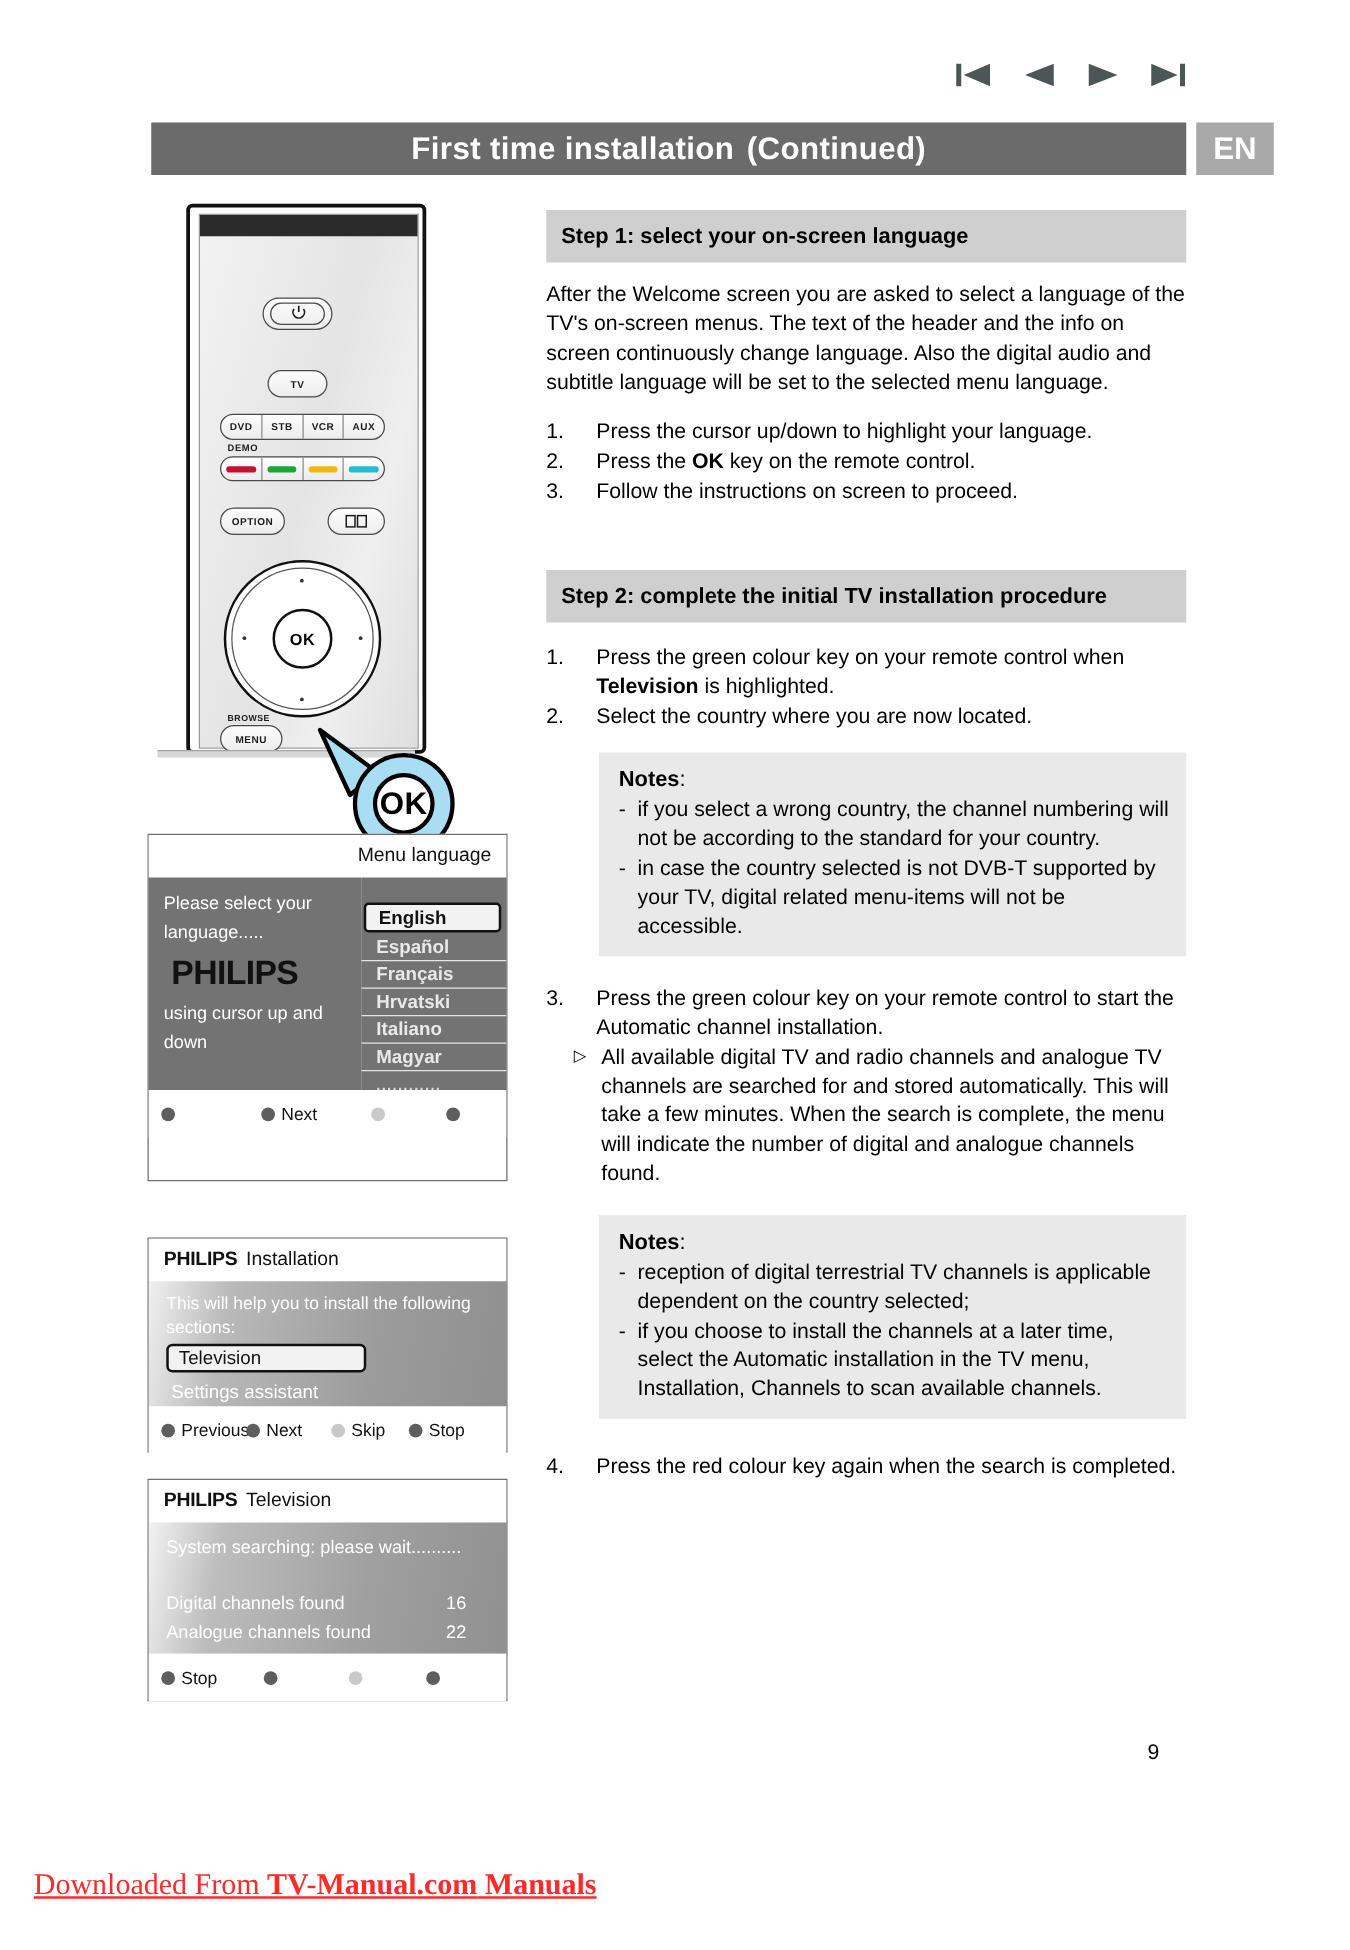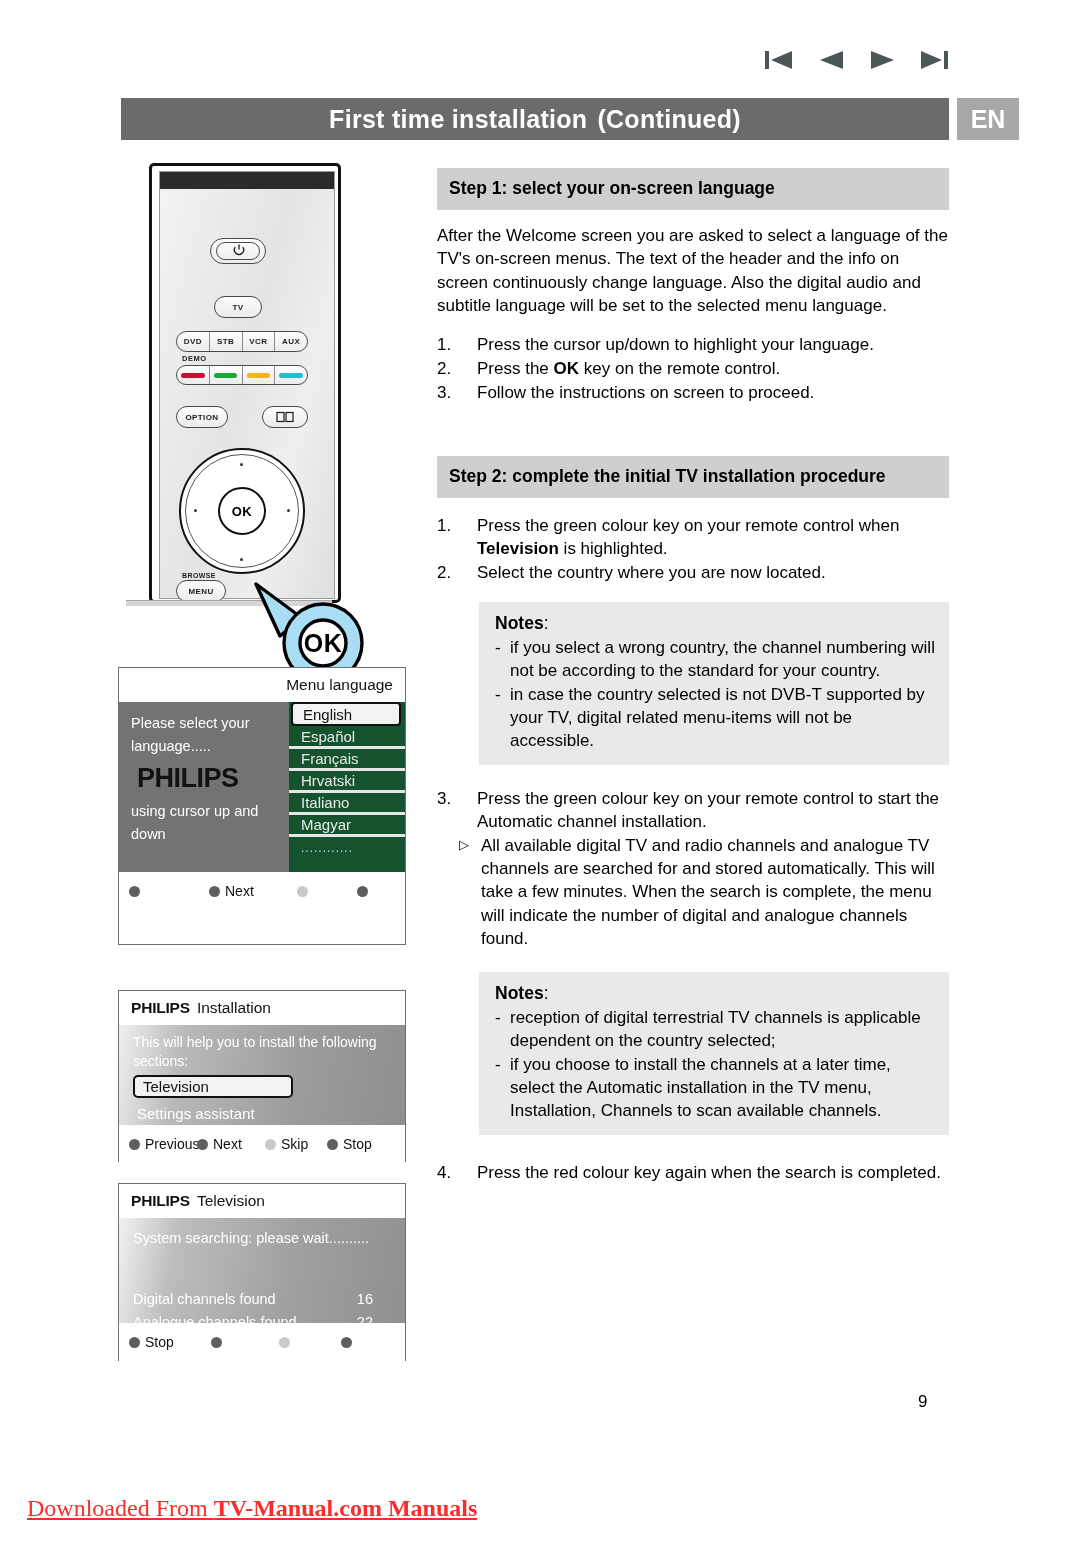--- a/index.html
+++ b/index.html
@@ -89,37 +89,37 @@
   .sc-bottom{height:38px;display:flex;align-items:center;background:#fff;box-sizing:border-box;padding:0 10px;font-size:14px;color:#111;}
   .bdot{width:11px;height:11px;border-radius:50%;margin-right:5px;flex:0 0 11px;}
   .bcell{display:flex;align-items:center;text-align:center;}
 
   
   #screen-language{top:667px;width:288px;height:278px;}
   .lang-body{display:flex;height:170px;}
   .lang-left{width:170px;background:#737373;position:relative;padding:10px 0 0 12px;box-sizing:border-box;}
   .lang-left .l1{color:#fff;font-size:14.5px;line-height:1.62;}
   .philips-logo{font-size:27px;font-weight:bold;letter-spacing:-.5px;color:#111;margin:4px 0 6px 6px;}
-  .lang-right{flex:1;background:#14532d;padding-top:0;box-sizing:border-box;}
+  .lang-right{flex:1;background:#737373;padding-top:20px;box-sizing:border-box;font-weight:bold;}
   .lrow{height:22px;display:flex;align-items:center;padding-left:12px;color:#e9e9e9;font-size:15px;
-        border-bottom:3px solid #e5e5e5;box-sizing:border-box;}
+        border-bottom:1px solid #e5e5e5;box-sizing:border-box;}
   .lrow.sel{background:#f2f2f2;color:#111;border:2px solid #111;border-radius:4px;margin:0 4px 1px 2px;height:24px;padding-left:10px;}
   .lrow.dots{color:#d8d8d8;letter-spacing:1px;font-size:12px;border-bottom:none;}
 
   
   #screen-installation{top:990px;width:288px;height:172px;}
   .inst-body{height:100px;background:linear-gradient(100deg,#f0f0f0 0%,#b9b9b9 22%,#9c9c9c 62%,#8f8f8f 100%);padding:8px 12px 0 14px;box-sizing:border-box;position:relative;}
   .inst-lead{color:#fff;font-size:14px;line-height:1.35;}
   .inst-item{color:#fff;font-size:15px;height:23px;display:flex;align-items:center;padding-left:4px;margin-top:4px;}
   .inst-item.sel{background:#f2f2f2;color:#111;border:2px solid #111;border-radius:5px;width:160px;padding-left:8px;box-sizing:border-box;}
 
   
   #screen-television{top:1183px;width:288px;height:178px;}
   .tv-body{height:105px;background:linear-gradient(100deg,#f2f2f2 0%,#bdbdbd 20%,#a0a0a0 60%,#909090 100%);padding:12px 14px 0 14px;box-sizing:border-box;}
-  .tv-line{color:#fff;font-size:14.5px;margin-bottom:20px;}
+  .tv-line{color:#fff;font-size:14.5px;margin-bottom:4px;}
   .tv-kv{display:flex;justify-content:space-between;color:#fff;font-size:14.5px;line-height:1.6;padding-right:18px;}
   .tv-kv .val{font-weight:normal;}
   .tv-gap{height:22px;}
 
   
   .pageno{position:absolute;left:918px;top:1392px;font-size:17px;}
 
   
   .watermark{position:absolute;left:27px;top:1495px;font-family:"Liberation Serif", serif;font-size:24px;color:#ff2a2a;
      text-decoration:underline;white-space:nowrap;}

